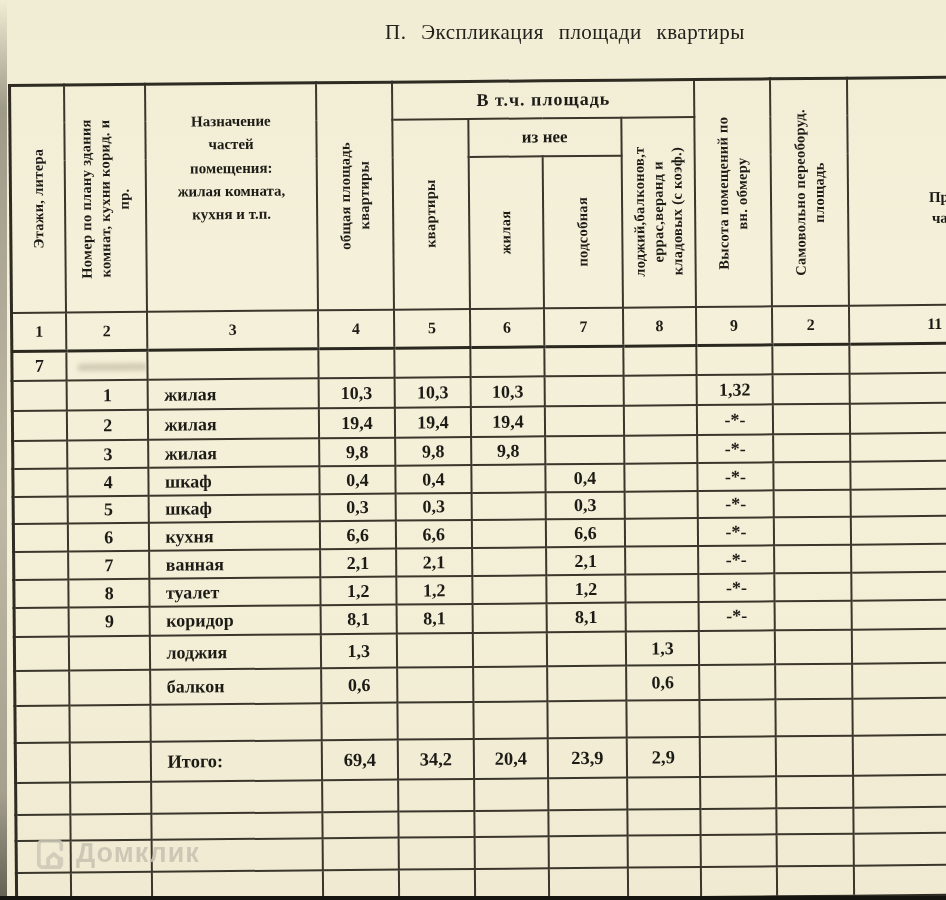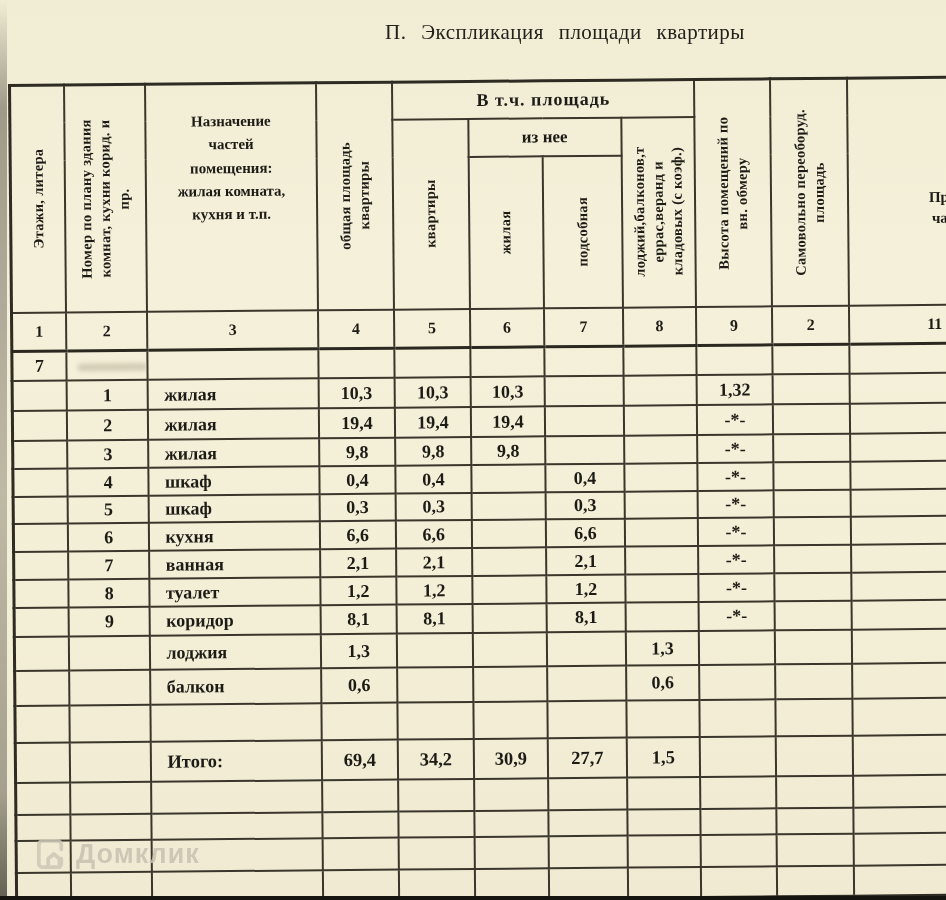--- a/index.html
+++ b/index.html
@@ -85,21 +85,21 @@
   tbody tr.totals td{font-size:18.5px;}
   .smudge{
     width:70px;height:8px;margin:4px auto 0 10px;
     background:rgba(125,118,100,.28);
     border-radius:4px;
     filter:blur(2px);
   }
   
   .watermark{
     position:absolute;left:36px;top:838px;z-index:4;
-    display:flex;align-items:center;gap:10px;
+    display:flex;align-items:flex-start;gap:10px;
     opacity:.85;pointer-events:none;
   }
   .wm-icon{width:30px;height:32px;}
   .wm-text{
     font-family:"Liberation Sans", sans-serif;
     font-size:27px;font-weight:bold;letter-spacing:1px;
     color:#c7c2b0;
     text-shadow:0 0 1px rgba(255,255,255,.4);
   }
 </style>
@@ -366,23 +366,23 @@
             <td class="c9"></td>
             <td class="c10"></td>
             <td class="c11"></td>
           </tr>
           <tr class="totals" style="height: 40px;">
             <td class="c1"></td>
             <td class="c2"></td>
             <td class="c3">Итого:</td>
             <td class="c4">69,4</td>
             <td class="c5">34,2</td>
-            <td class="c6">30,9</td>
-            <td class="c7">27,7</td>
-            <td class="c8">1,5</td>
+            <td class="c6">20,4</td>
+            <td class="c7">23,9</td>
+            <td class="c8">2,9</td>
             <td class="c9"></td>
             <td class="c10"></td>
             <td class="c11"></td>
           </tr>
           <tr style="height: 32px;">
             <td class="c1"></td>
             <td class="c2"></td>
             <td class="c3"></td>
             <td class="c4"></td>
             <td class="c5"></td>

